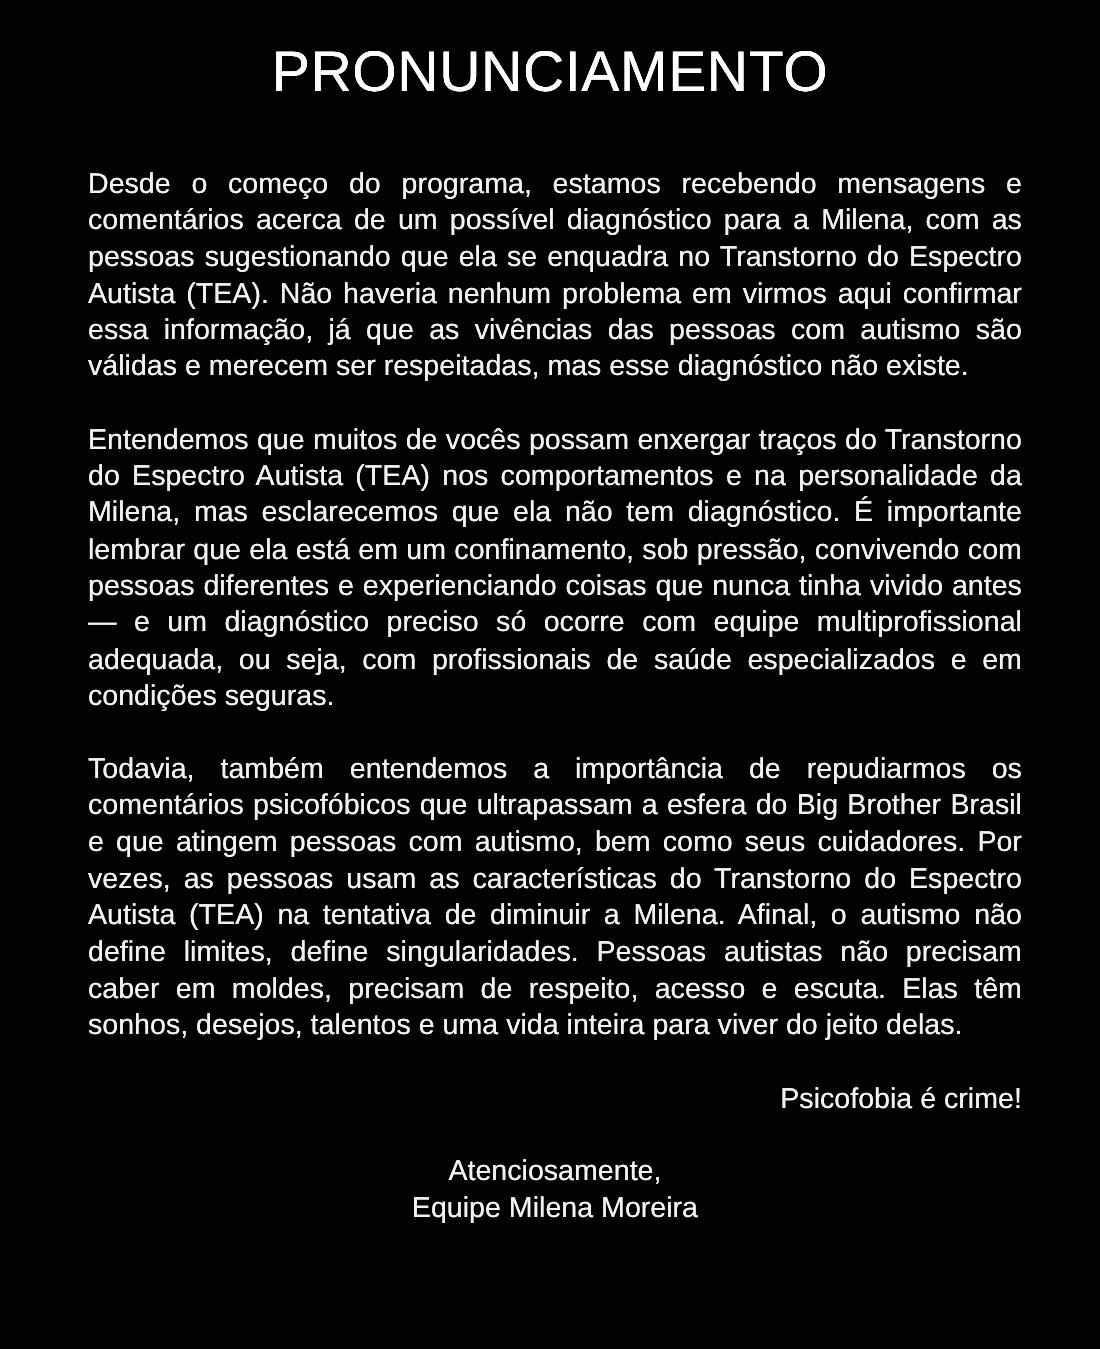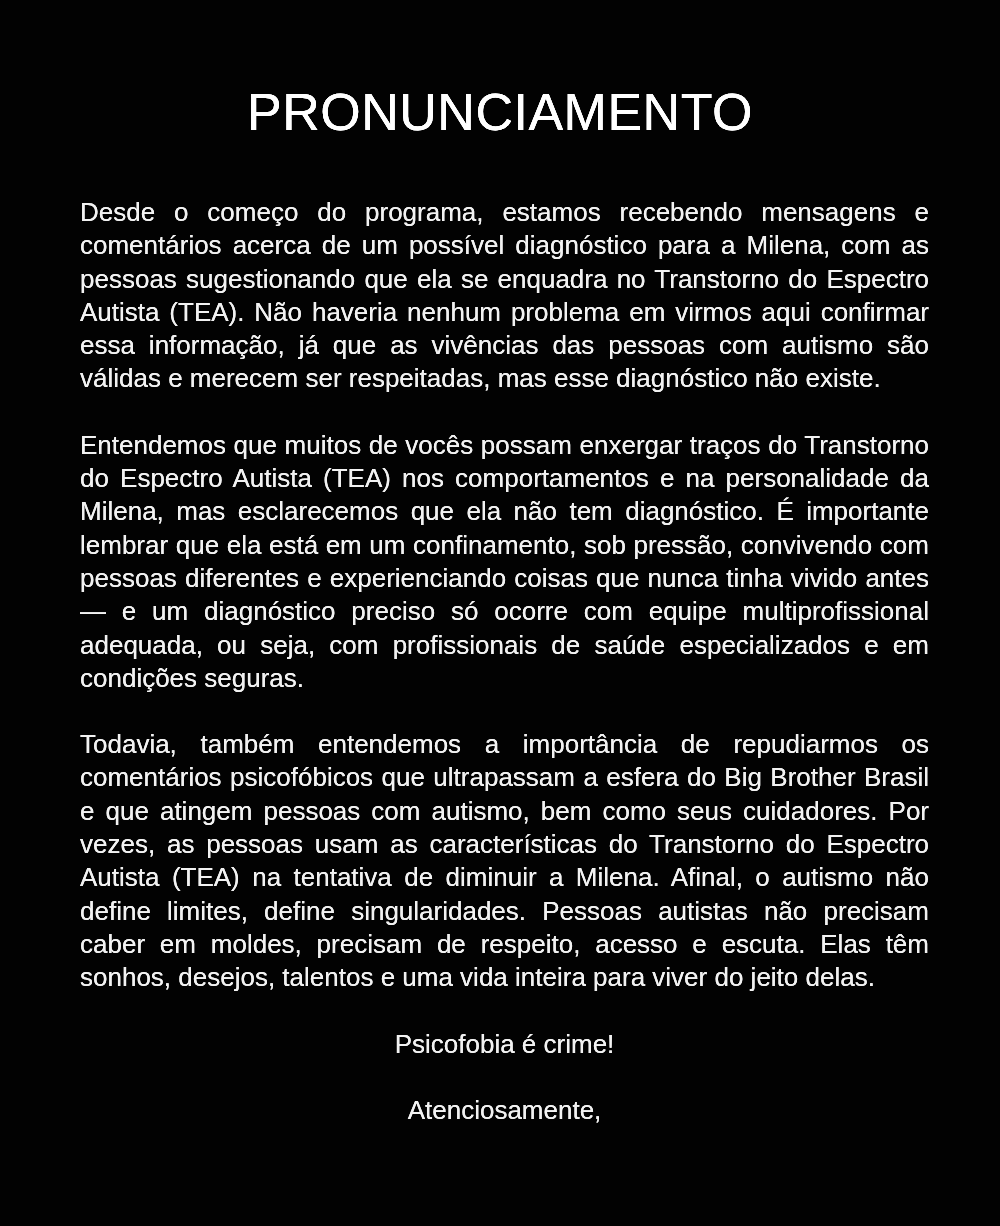--- a/index.html
+++ b/index.html
@@ -12,21 +12,21 @@
     position: relative;
     width: 1000px;
     height: 1226px;
     background: #020202;
     overflow: hidden;
     font-family: "Liberation Sans", sans-serif;
     -webkit-font-smoothing: antialiased;
   }
   .title {
     margin: 0;
-    padding-top: 82px;
+    padding-top: 36px;
     text-align: center;
     color: #ffffff;
     font-size: 52px;
     font-weight: 500;
     letter-spacing: 0.5px;
     
     text-shadow: 0 0 0.6px #ffffff, 0 0 0.6px #ffffff;
   }
   .content {
     box-sizing: border-box;
@@ -36,21 +36,21 @@
     font-size: 26px;
     line-height: 33.3px;
     font-weight: 400;
     text-shadow: 0 0 0.4px #f2f2f2;
   }
   .content p {
     margin: 0 0 33px 0;
     text-align: justify;
   }
   .content p.single-line {
-    text-align: center;
+    text-align: right;
   }
   .signature-block {
     margin: 33px 0 0 0;
   }
   .signature-block div {
     text-align: center;
   }
 </style>
 </head>
 <body>
@@ -64,16 +64,17 @@
     <p>Desde o começo do programa, estamos recebendo mensagens e comentários acerca de um possível diagnóstico para a Milena, com as pessoas sugestionando que ela se enquadra no Transtorno do Espectro Autista (TEA). Não haveria nenhum problema em virmos aqui confirmar essa informação, já que as vivências das pessoas com autismo são válidas e merecem ser respeitadas, mas esse diagnóstico não existe.</p>
 
     <p>Entendemos que muitos de vocês possam enxergar traços do Transtorno do Espectro Autista (TEA) nos comportamentos e na personalidade da Milena, mas esclarecemos que ela não tem diagnóstico. É importante lembrar que ela está em um confinamento, sob pressão, convivendo com pessoas diferentes e experienciando coisas que nunca tinha vivido antes — e um diagnóstico preciso só ocorre com equipe multiprofissional adequada, ou seja, com profissionais de saúde especializados e em condições seguras.</p>
 
     <p>Todavia, também entendemos a importância de repudiarmos os comentários psicofóbicos que ultrapassam a esfera do Big Brother Brasil e que atingem pessoas com autismo, bem como seus cuidadores. Por vezes, as pessoas usam as características do Transtorno do Espectro Autista (TEA) na tentativa de diminuir a Milena. Afinal, o autismo não define limites, define singularidades. Pessoas autistas não precisam caber em moldes, precisam de respeito, acesso e escuta. Elas têm sonhos, desejos, talentos e uma vida inteira para viver do jeito delas.</p>
 
     <p class="single-line">Psicofobia é crime!</p>
 
     <div class="signature-block">
       <div>Atenciosamente,</div>
+      <div>Equipe Milena Moreira</div>
     </div>
 
   </div>
 </div>
 
 </body></html>

